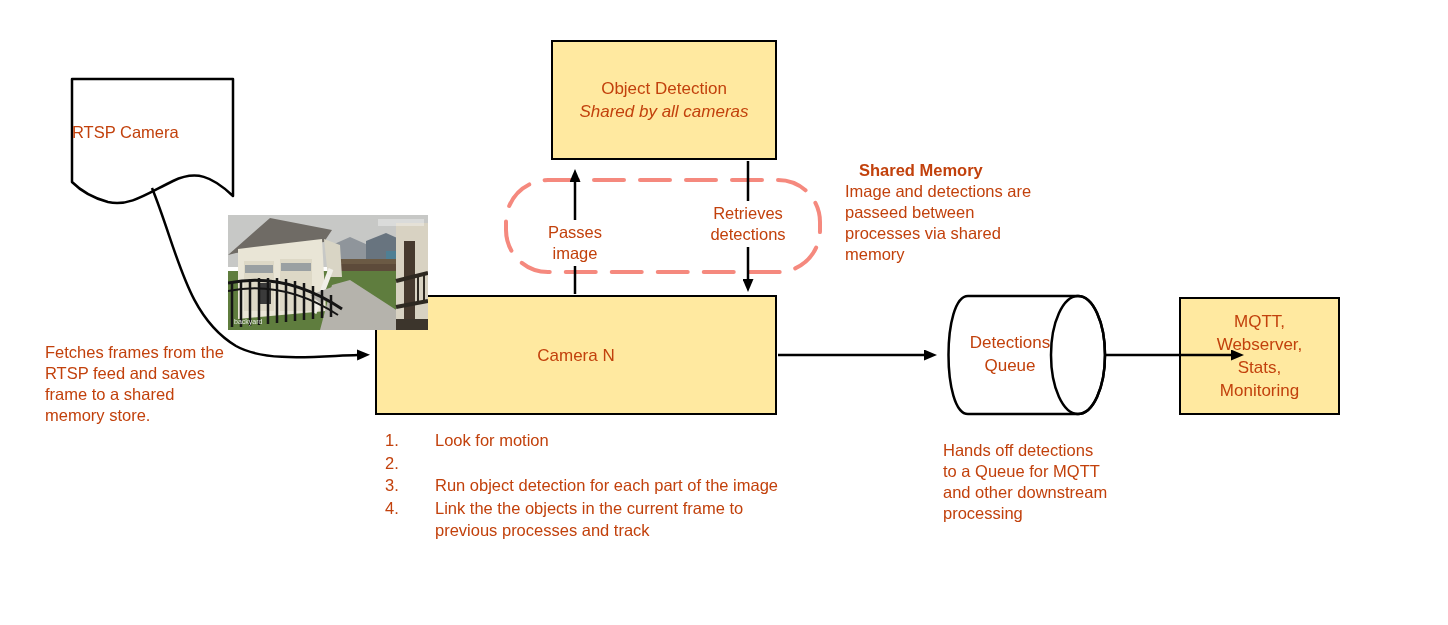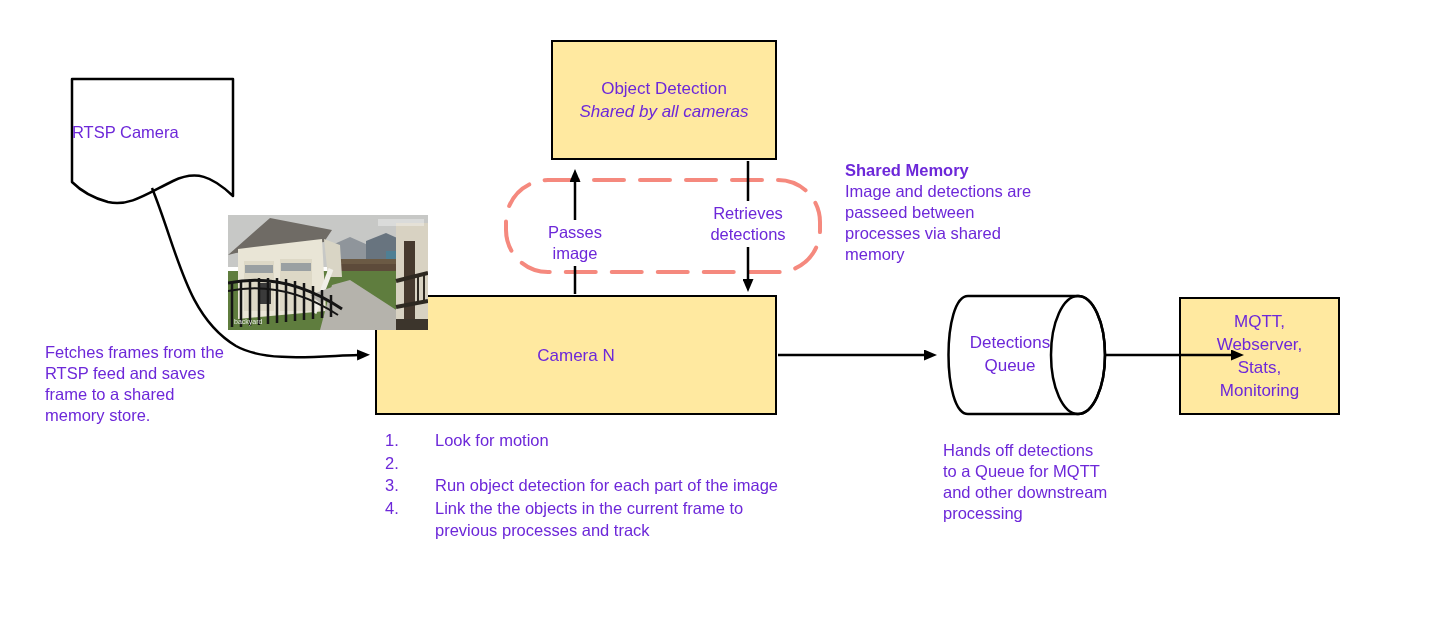--- a/index.html
+++ b/index.html
@@ -1,35 +1,35 @@
 <!DOCTYPE html>
 <html><head>
 <meta charset="utf-8">
 <style>
   html,body{margin:0;padding:0;background:#ffffff;}
   .canvas{
     position:relative;width:1448px;height:625px;overflow:hidden;
-    font-family:"Liberation Sans",sans-serif;color:#6d28d9;background:#ffffff;
+    font-family:"Liberation Sans",sans-serif;color:#c2410c;background:#ffffff;
   }
   .abs{position:absolute;}
   .ybox{
     position:absolute;background:#ffe9a0;border:2.5px solid #000;
     display:flex;flex-direction:column;align-items:center;justify-content:center;
     text-align:center;z-index:1;box-sizing:border-box;font-size:17px;line-height:23px;
   }
   .objdet{left:551px;top:40px;width:226px;height:120px;}
   .cameran{left:375px;top:295px;width:402px;height:120px;}
   .mqtt{left:1179px;top:297px;width:161px;height:118px;padding:0 16px;}
   .it{font-style:italic;}
   .wires{position:absolute;left:0;top:0;z-index:2;pointer-events:none;}
   .lbl{position:absolute;z-index:3;font-size:16.5px;line-height:21px;}
   .rtsp-label{left:72px;top:122px;width:162px;text-align:left;}
   .fetch-note{left:45px;top:342px;width:182px;}
   .sm-note{left:845px;top:160px;width:197px;}
-  .sm-note .ttl{font-weight:bold;}
+  .sm-note .ttl{font-weight:bold;margin-left:14px;}
   .mid{position:absolute;z-index:3;background:#ffffff;text-align:center;font-size:16.5px;line-height:21px;padding:2px 0;}
   .pass{left:541px;top:220px;width:68px;}
   .retr{left:701px;top:201px;width:94px;}
   .cyl-label{left:955px;top:331px;width:110px;text-align:center;z-index:3;font-size:17px;line-height:23px;}
   .queue-note{left:943px;top:440px;width:168px;}
   .steps{left:385px;top:429px;width:410px;z-index:3;}
   .step{display:flex;font-size:16.5px;line-height:22.5px;}
   .step .num{width:50px;flex:0 0 50px;}
   .step .txt{width:355px;}
   .photo{position:absolute;left:228px;top:215px;z-index:4;}

